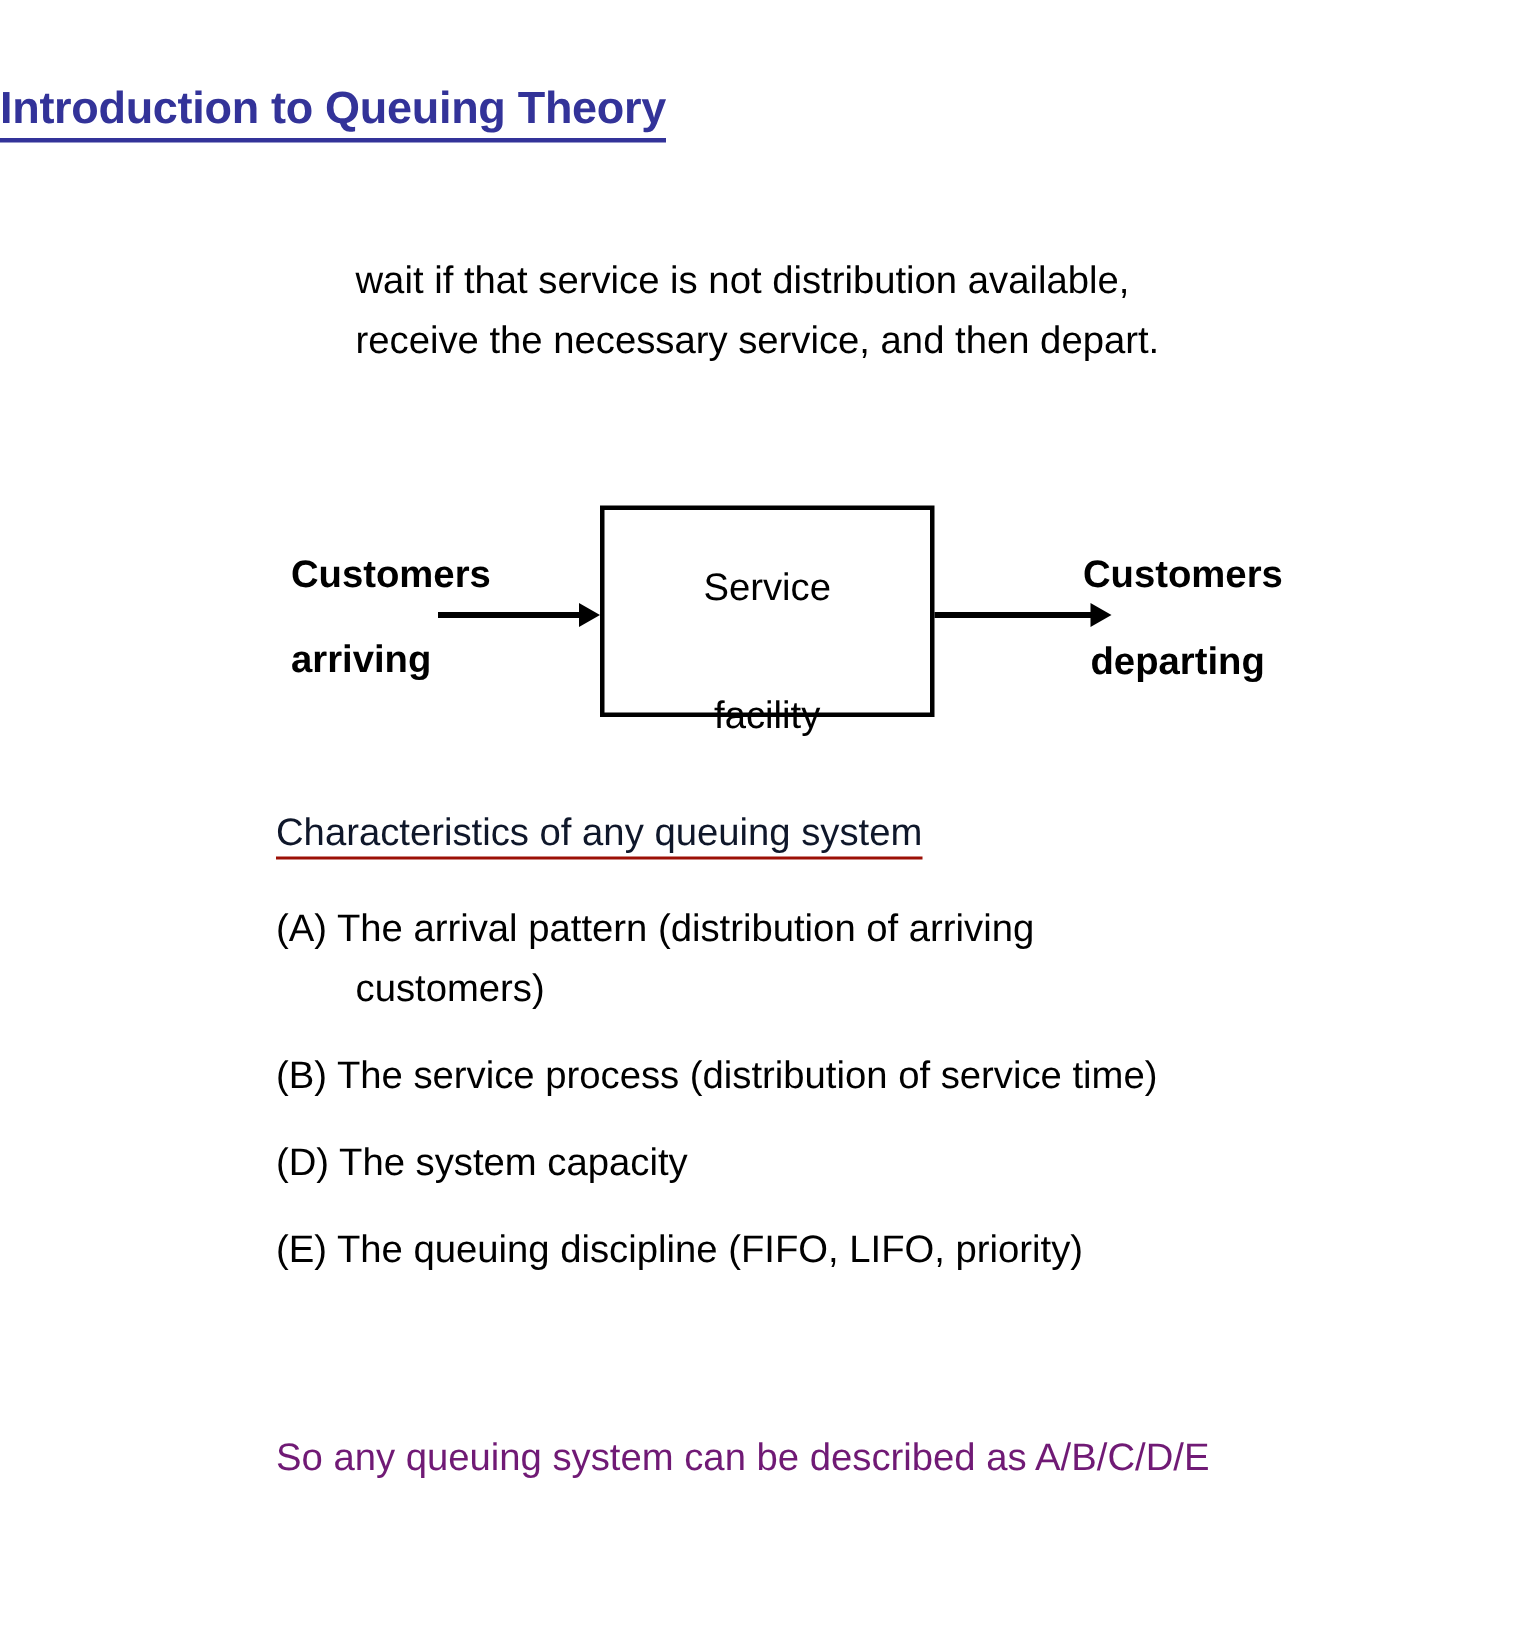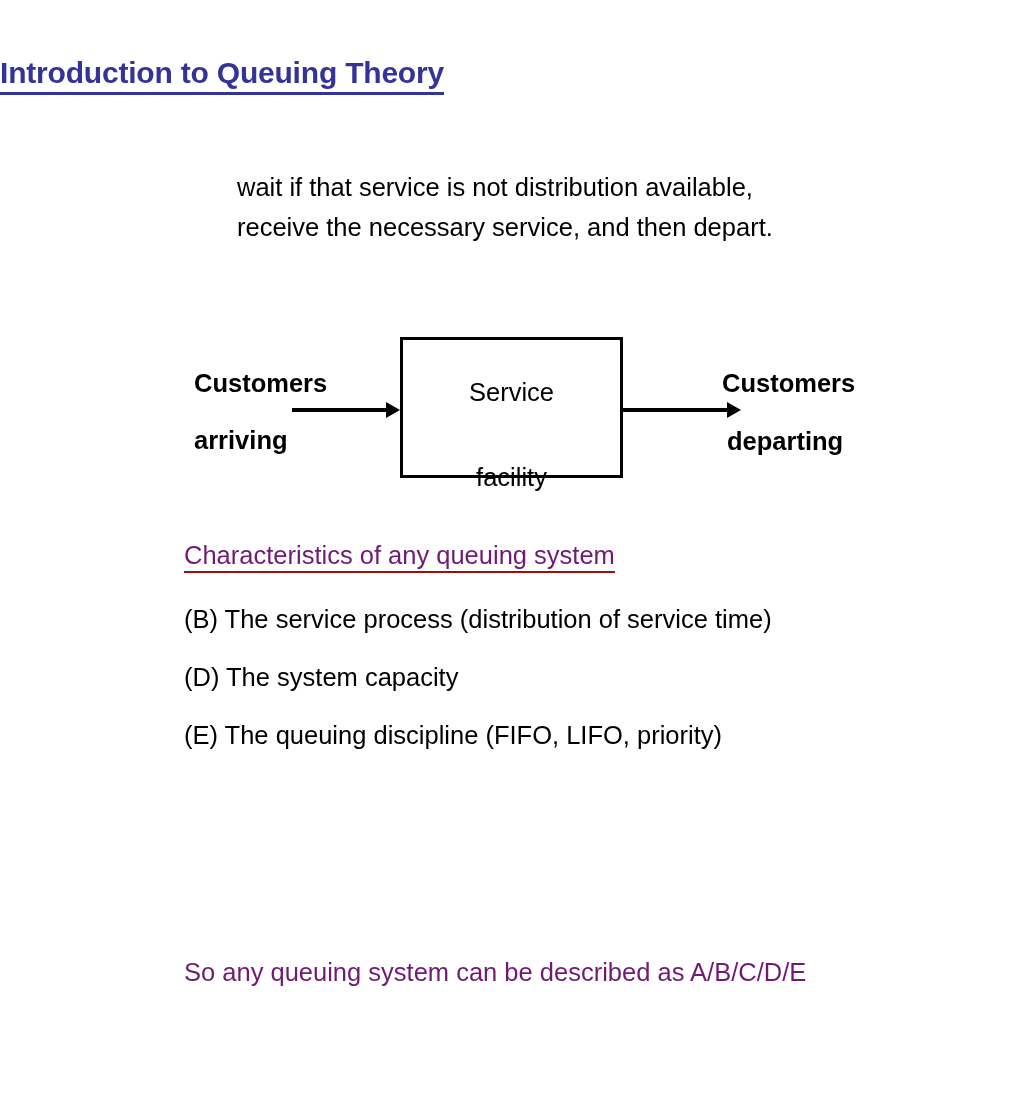--- a/index.html
+++ b/index.html
@@ -131,21 +131,21 @@
   .arrow.arrow-out { left: 623px; width: 120px; }
   .arrow.arrow-out .shaft { width: 106px; }
   .arrow.arrow-out .head  { left: 104px; }
 
   
   .char-heading {
     position: absolute;
     left: 184px;
     top: 543px;
     font-size: 25.5px;
-    color: #701a75;
+    color: #0f172a;
     line-height: 1;
   }
   .char-heading span.ch {
     display: inline-block;
     border-bottom: 2px solid #9C1006;
     padding-bottom: 2px;
   }
 
   
   .char-list {
@@ -211,20 +211,24 @@
     <div class="diag-label out-top">Customers</div>
     <div class="diag-label out-bot">departing</div>
   </div>
 
   <div class="char-heading">
     <span class="ch">Characteristics of any queuing system</span>
   </div>
 
   <div class="char-list">
     <div class="char-item">
+      <span>(A) The arrival pattern (distribution of arriving</span>
+      <span class="wrap">customers)</span>
+    </div>
+    <div class="char-item">
       <span>(B) The service process (distribution of service time)</span>
     </div>
     <div class="char-item">
       <span>(D) The system capacity</span>
     </div>
     <div class="char-item">
       <span>(E) The queuing discipline (FIFO, LIFO, priority)</span>
     </div>
   </div>
 

